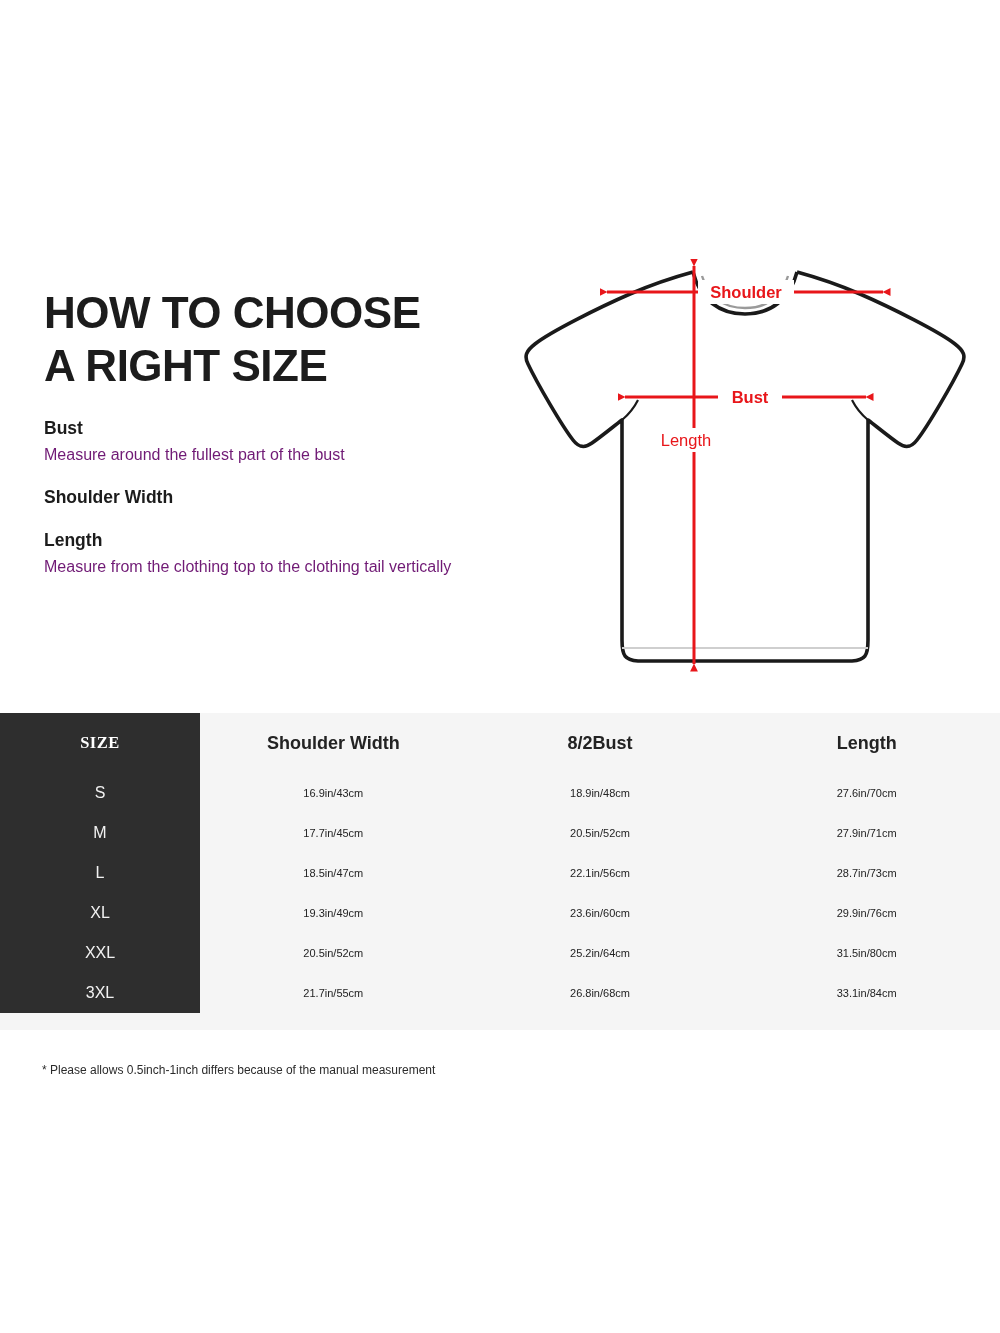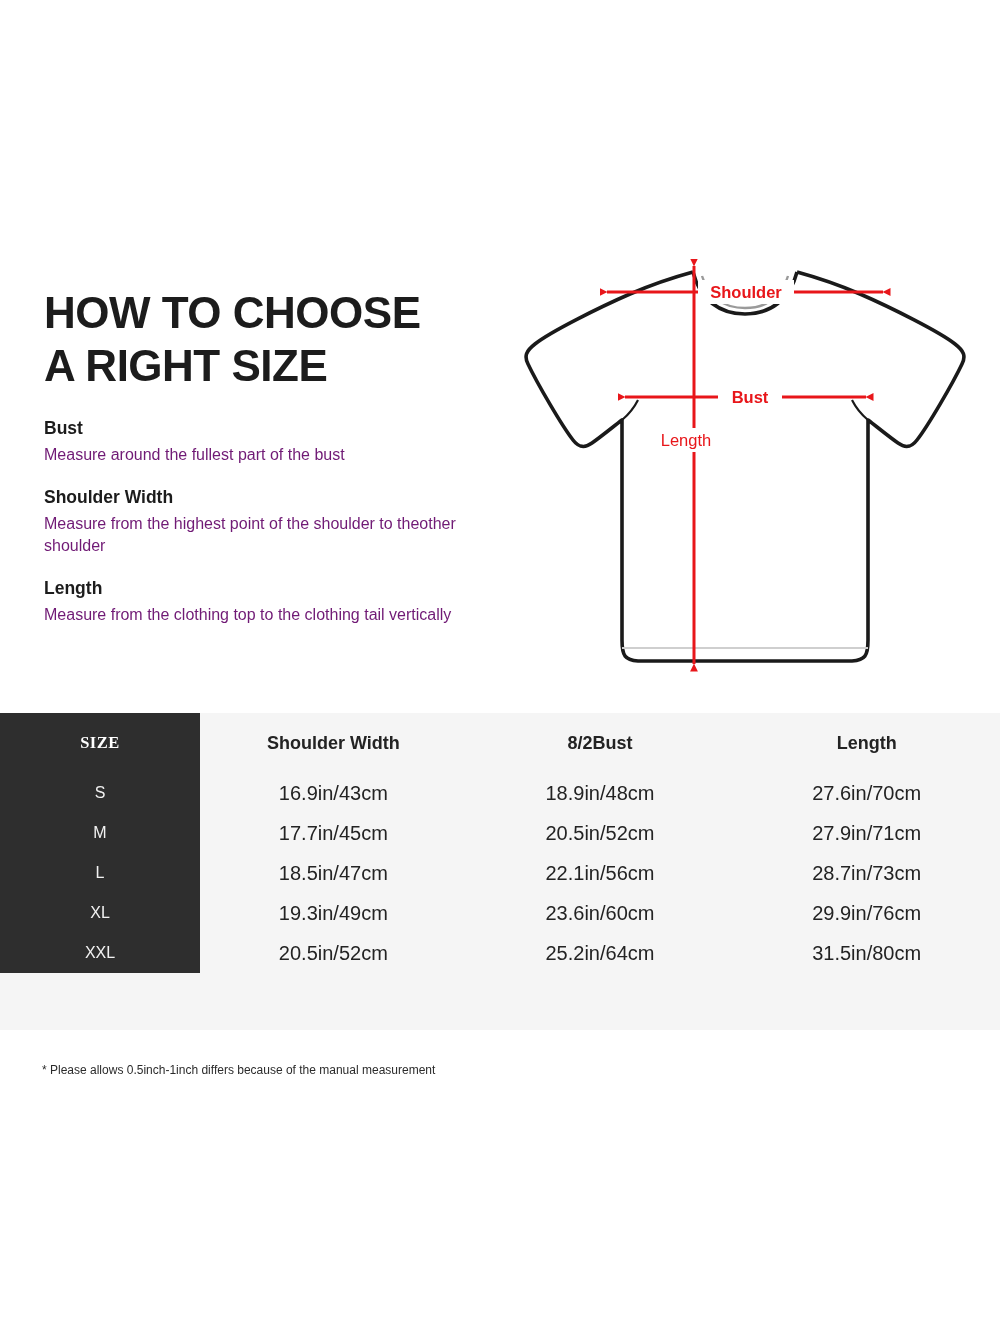--- a/index.html
+++ b/index.html
@@ -92,21 +92,21 @@
   .size-table {
     border-collapse: collapse;
     width: 1000px;
     table-layout: fixed;
   }
   .size-table th,
   .size-table td {
     padding: 0;
     height: 40px;
     font-weight: normal;
-    font-size: 20px;
+    font-size: 11px;
     color: #232323;
     text-align: center;
     vertical-align: middle;
   }
   .size-table thead th {
     height: 60px;
     font-size: 18px;
     font-weight: bold;
   }
   .col-size {
@@ -151,21 +151,20 @@
       <span class="line2">A RIGHT SIZE</span>
     </h1>
 
     <div class="defs">
       <div class="def-block">
         <div class="def-term">Bust</div>
         <div class="def-desc">Measure around the fullest part of the bust</div>
       </div>
       <div class="def-block">
         <div class="def-term">Shoulder Width</div>
-        <div class="def-desc">Measure from the highest point of the shoulder to theother shoulder</div>
       </div>
       <div class="def-block">
         <div class="def-term">Length</div>
         <div class="def-desc">Measure from the clothing top to the clothing tail vertically</div>
       </div>
     </div>
 
     <div class="shirt-wrap">
       <svg width="470" height="450" viewBox="0 0 470 450" xmlns="http://www.w3.org/2000/svg">
         <defs>
@@ -262,19 +261,25 @@
           <td class="cell">19.3in/49cm</td>
           <td class="cell">23.6in/60cm</td>
           <td class="cell">29.9in/76cm</td>
         </tr>
         <tr>
           <td class="col-size">XXL</td>
           <td class="cell">20.5in/52cm</td>
           <td class="cell">25.2in/64cm</td>
           <td class="cell">31.5in/80cm</td>
         </tr>
+        <tr>
+          <td class="col-size">3XL</td>
+          <td class="cell">21.7in/55cm</td>
+          <td class="cell">26.8in/68cm</td>
+          <td class="cell">33.1in/84cm</td>
+        </tr>
       </tbody>
     </table>
   </div>
 
   <div class="footnote">* Please allows 0.5inch-1inch differs because of the  manual measurement</div>
 
 </div>
 
 </body></html>

